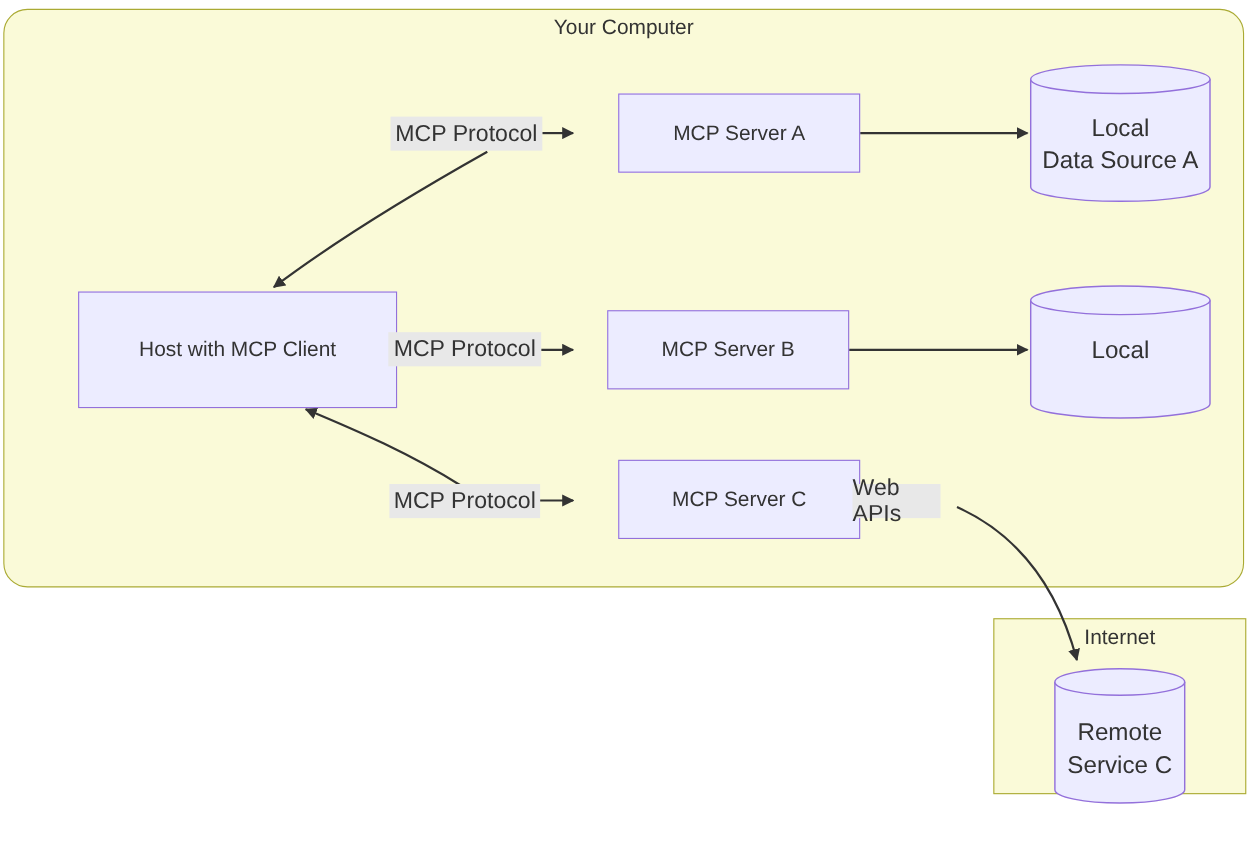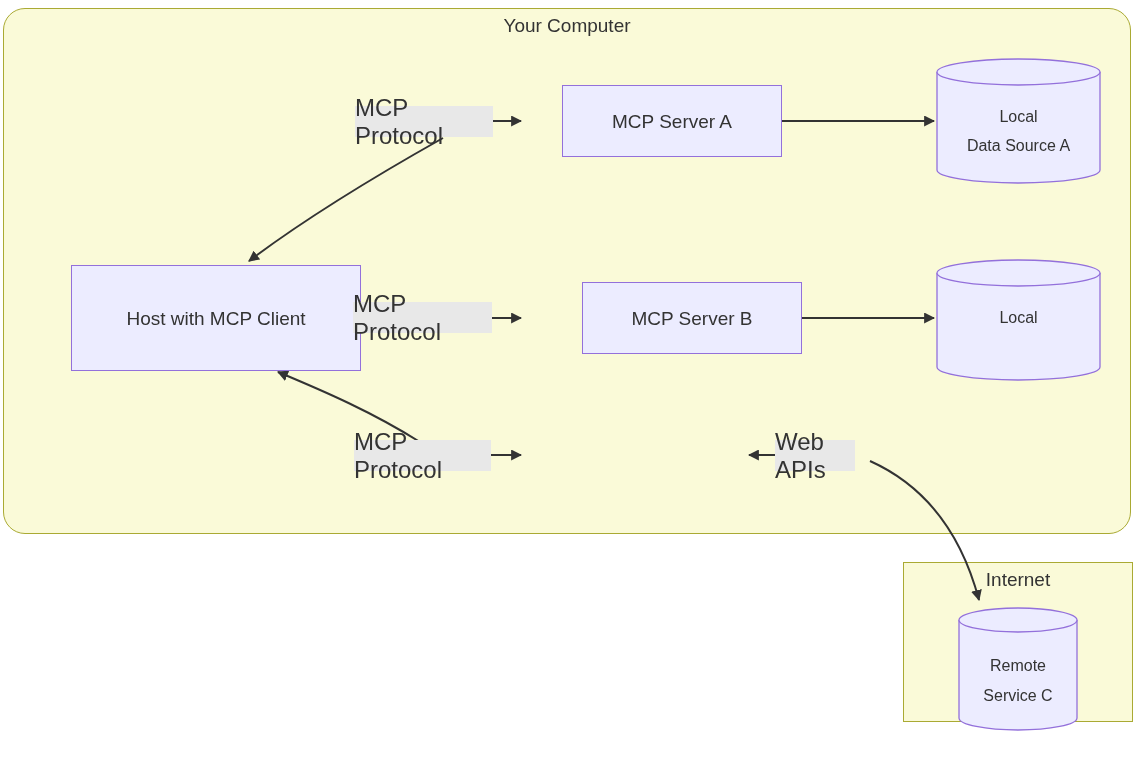--- a/index.html
+++ b/index.html
@@ -28,24 +28,24 @@
   }
   .node{
     position:absolute;background:var(--node-fill);
     border:1.3px solid var(--node-border);box-sizing:border-box;
     display:flex;flex-direction:column;align-items:center;justify-content:center;
     font-size:19px;line-height:31px;text-align:center;color:var(--text);margin-left:38px;
   }
   .edge-label{
     position:absolute;background:var(--edge-label-bg);
     display:flex;align-items:center;justify-content:center;
-    font-size:24px;color:var(--text);box-sizing:border-box;
+    font-size:21px;color:var(--text);box-sizing:border-box;
   }
   .cyl-text{
-    position:absolute;text-align:center;font-size:16px;line-height:29px;color:var(--text);
+    position:absolute;text-align:center;font-size:22px;line-height:29px;color:var(--text);
   }
   svg.overlay{position:absolute;left:0;top:0;width:1141px;height:780px;}
   svg .cyl{fill:var(--node-fill);stroke:var(--node-border);stroke-width:1.3;}
   svg .edge{fill:none;stroke:var(--arrow);stroke-width:2;}
   svg #arrowhead path{fill:var(--arrow);}
 </style>
 </head>
 <body>
 
 <div class="stage">
@@ -95,24 +95,27 @@
   </svg>
 
   <div class="node" style="left:33px;top:265px;width:290px;height:106px;">
     <span>Host with MCP Client</span>
   </div>
 
   <div class="node" style="left:524px;top:85px;width:220px;height:72px;">
     <span>MCP Server A</span>
   </div>
 
-  <div class="node" style="left:544px;top:282px;width:220px;height:72px;">
+  <div class="node" style="left:514px;top:282px;width:220px;height:72px;">
     <span>MCP Server B</span>
   </div>
 
+  <div class="node" style="left:524px;top:418px;width:220px;height:72px;">
+    <span>MCP Server C</span>
+  </div>
 
   <div class="cyl-text" style="left:937px;top:102px;width:163px;">
     <div>Local</div>
     <div>Data Source A</div>
   </div>
 
   <div class="cyl-text" style="left:937px;top:303px;width:163px;">
     <div>Local</div>
   </div>
 

